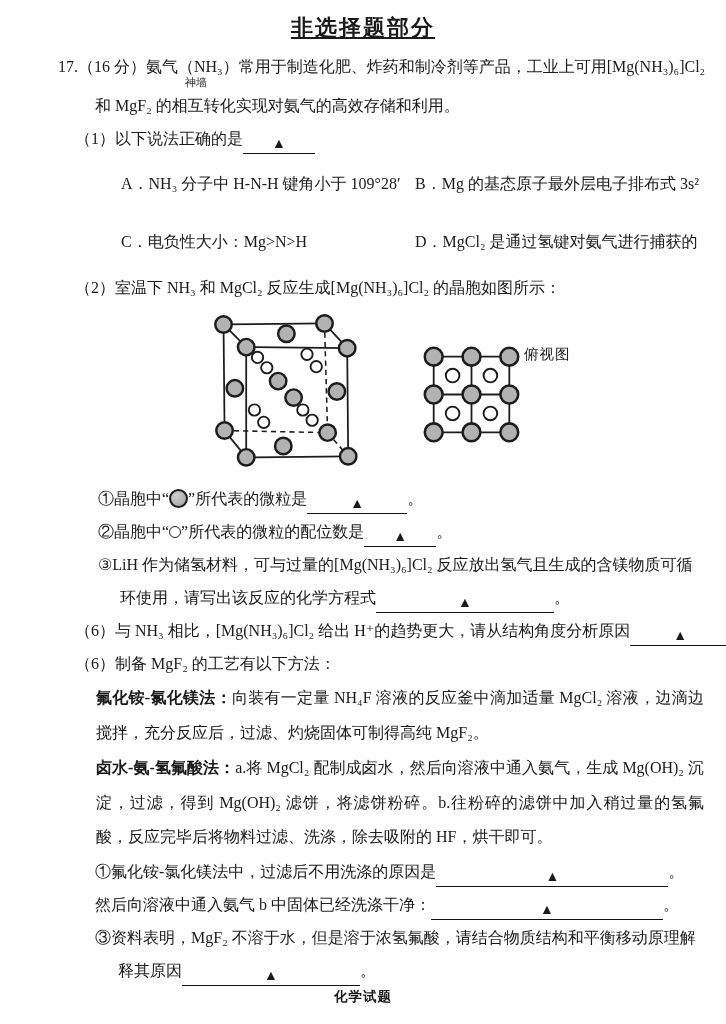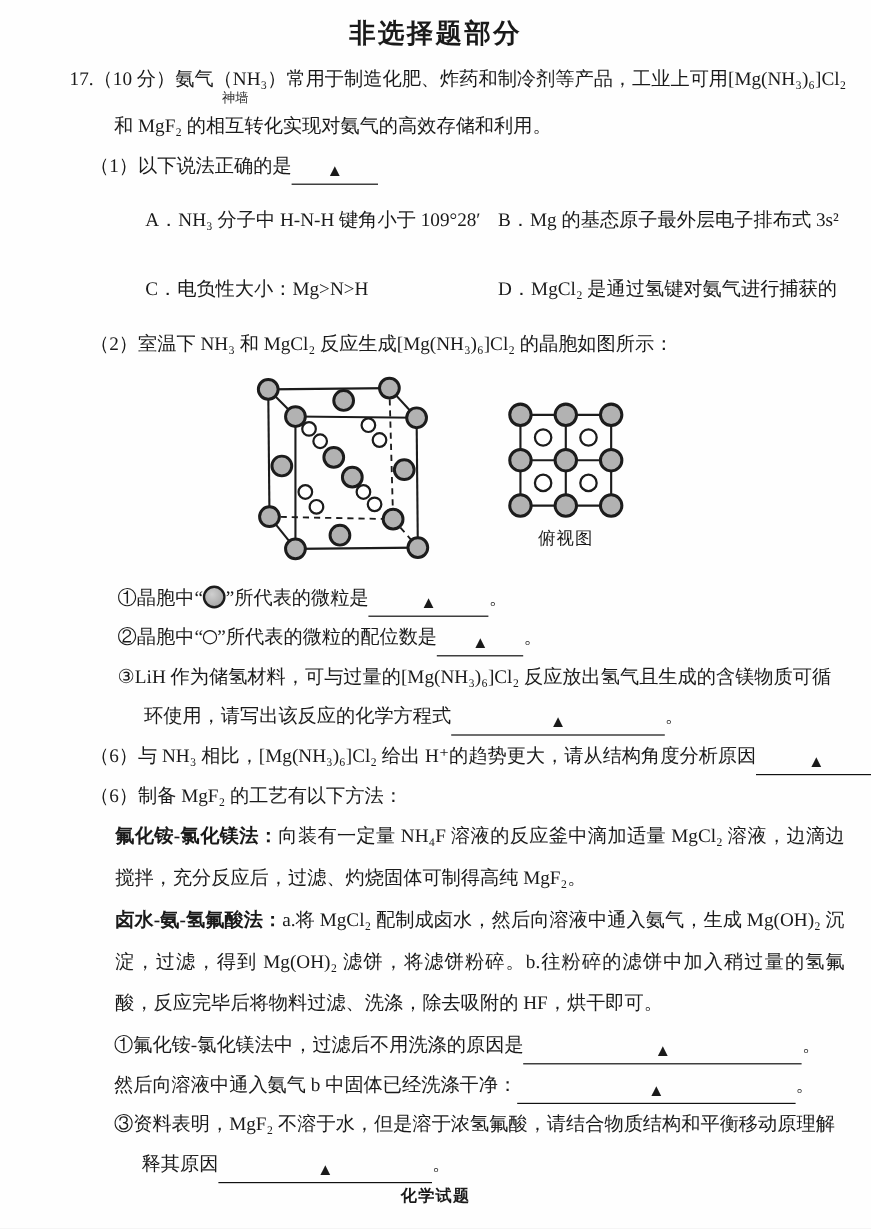--- a/index.html
+++ b/index.html
@@ -4,34 +4,34 @@
 <style>
   html,body{margin:0;padding:0;background:#e8e8e8;}
   .page{
     width:726px;height:1024px;background:#fefefe;color:#1a1a1a;
     font-family:"Liberation Serif","DejaVu Serif",serif;
     font-size:16px;position:relative;box-sizing:border-box;
     margin:0 auto;overflow:hidden;
   }
   .title{
     text-align:center;font-size:22px;font-weight:bold;
-    margin:0;padding-top:13px;letter-spacing:2px;
+    margin:0;padding-top:13px;letter-spacing:2px;text-decoration:underline;
   }
   .content{padding:0 22px 0 58px;}
   .section-heading{font-weight:bold;font-size:16.5px;margin:15px 0 0;line-height:26px;}
   .line{margin:0;line-height:33px;}
   .nowrap{white-space:nowrap;}
   .q-first{margin-top:7px;}
   .watermark{font-size:11px;color:#2e2e2e;line-height:12px;margin:-7px 0 1px 127px;}
   .cont-indent{margin-left:37px;}
   .part{margin-left:17px;}
   .options{margin-left:50px;display:grid;grid-template-columns:294px 1fr;}
   .opt{margin:13px;line-height:32px;white-space:nowrap;}
   .figures{display:flex;align-items:center;gap:46px;margin:5px 0 3px 150px;}
-  .topview{display:flex;flex-direction:column;align-items:center;}
+  .topview{display:flex;align-items:flex-start;}
   .figure-label{font-size:14.5px;margin-top:3px;letter-spacing:1px;}
   .item{margin-left:40px;padding-left:22px;text-indent:-22px;}
   .item4{margin-left:37px;padding-left:23px;text-indent:-23px;}
   .method{margin-left:38px;line-height:34.5px;text-align:justify;margin-top:1px;margin-bottom:0;}
   .bold{font-weight:bold;}
   .blank{
     display:inline-block;border-bottom:1.6px solid #111;text-align:center;
     font-size:14px;line-height:19px;height:19px;vertical-align:-4px;text-indent:0;
   }
   .w-sm{min-width:72px;}
@@ -58,21 +58,21 @@
 </style>
 </head>
 <body>
 
 <div class="page">
   <h1 class="title">非选择题部分</h1>
 
   <div class="content">
 
 
-    <p class="line q-first nowrap">17.（10 分）氨气（NH₃）常用于制造化肥、炸药和制冷剂等产品，工业上可用[Mg(NH₃)₆]Cl₂</p>
+    <p class="line q-first nowrap">17.（16 分）氨气（NH₃）常用于制造化肥、炸药和制冷剂等产品，工业上可用[Mg(NH₃)₆]Cl₂</p>
     <div class="watermark">神墙</div>
     <p class="line cont-indent">和 MgF₂ 的相互转化实现对氨气的高效存储和利用。</p>
 
     <p class="line part"><span>（1）以下说法正确的是</span><span class="blank w-sm">▲</span></p>
 
     <div class="options">
       <p class="opt">A．NH₃ 分子中 H-N-H 键角小于 109°28′</p>
       <p class="opt">B．Mg 的基态原子最外层电子排布式 3s²</p>
       <p class="opt">C．电负性大小：Mg&gt;N&gt;H</p>
       <p class="opt">D．MgCl₂ 是通过氢键对氨气进行捕获的</p>

